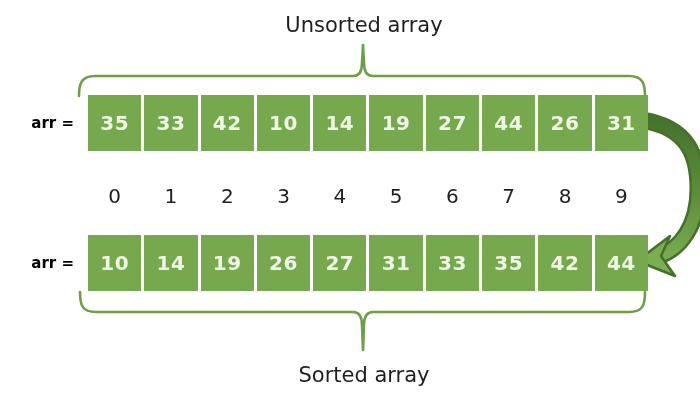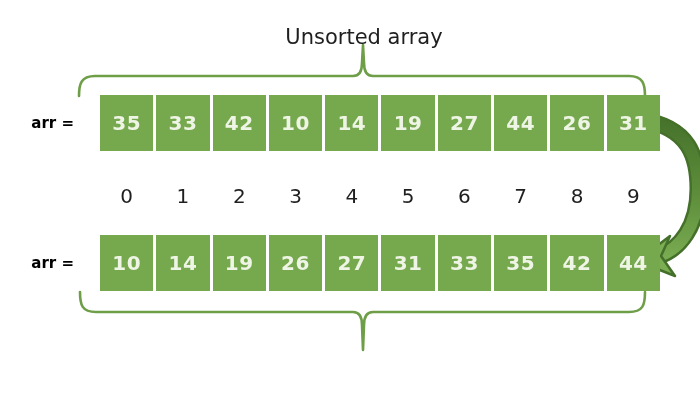--- a/index.html
+++ b/index.html
@@ -15,32 +15,32 @@
   html,body{margin:0;padding:0;background:#fff;}
   .canvas{
     position:relative;width:700px;height:400px;background:var(--bg);
     font-family:"DejaVu Sans","Liberation Sans",sans-serif;
     color:var(--text-dark);overflow:hidden;
   }
   .overlay-svg{position:absolute;left:0;top:0;z-index:0;}
   .layer{position:absolute;z-index:1;}
   .arr-title{
     left:84px;width:560px;text-align:center;
-    font-size:21px;line-height:26px;color:var(--text-dark);margin-top:12px;
+    font-size:21px;line-height:26px;color:var(--text-dark);
   }
   .arr-title.top{top:12px;}
   .arr-title.bottom{top:362px;}
   .arr-label{
     left:14px;width:60px;text-align:right;font-weight:bold;
     font-size:15px;height:56px;line-height:56px;color:#000;
   }
   .arr-label.top-row{top:95px;}
   .arr-label.bottom-row{top:235px;}
   .row{
-    left:100px;width:560px;display:flex;gap:3px;
+    left:88px;width:560px;display:flex;gap:3px;
   }
   .row.cells{height:56px;}
   .row.cells.top-row{top:95px;}
   .row.cells.bottom-row{top:235px;}
   .cell{
     flex:1;background:var(--cell-green);color:var(--cell-text);
     display:flex;align-items:center;justify-content:center;
     font-size:20px;font-weight:bold;letter-spacing:.5px;
   }
   .row.idx{top:184px;height:24px;}
@@ -120,14 +120,15 @@
       <div class="cell">19</div>
       <div class="cell">26</div>
       <div class="cell">27</div>
       <div class="cell">31</div>
       <div class="cell">33</div>
       <div class="cell">35</div>
       <div class="cell">42</div>
       <div class="cell">44</div>
     </div>
 
+  <div class="layer arr-title bottom">Sorted array</div>
 
 </div>
 
 </body></html>

